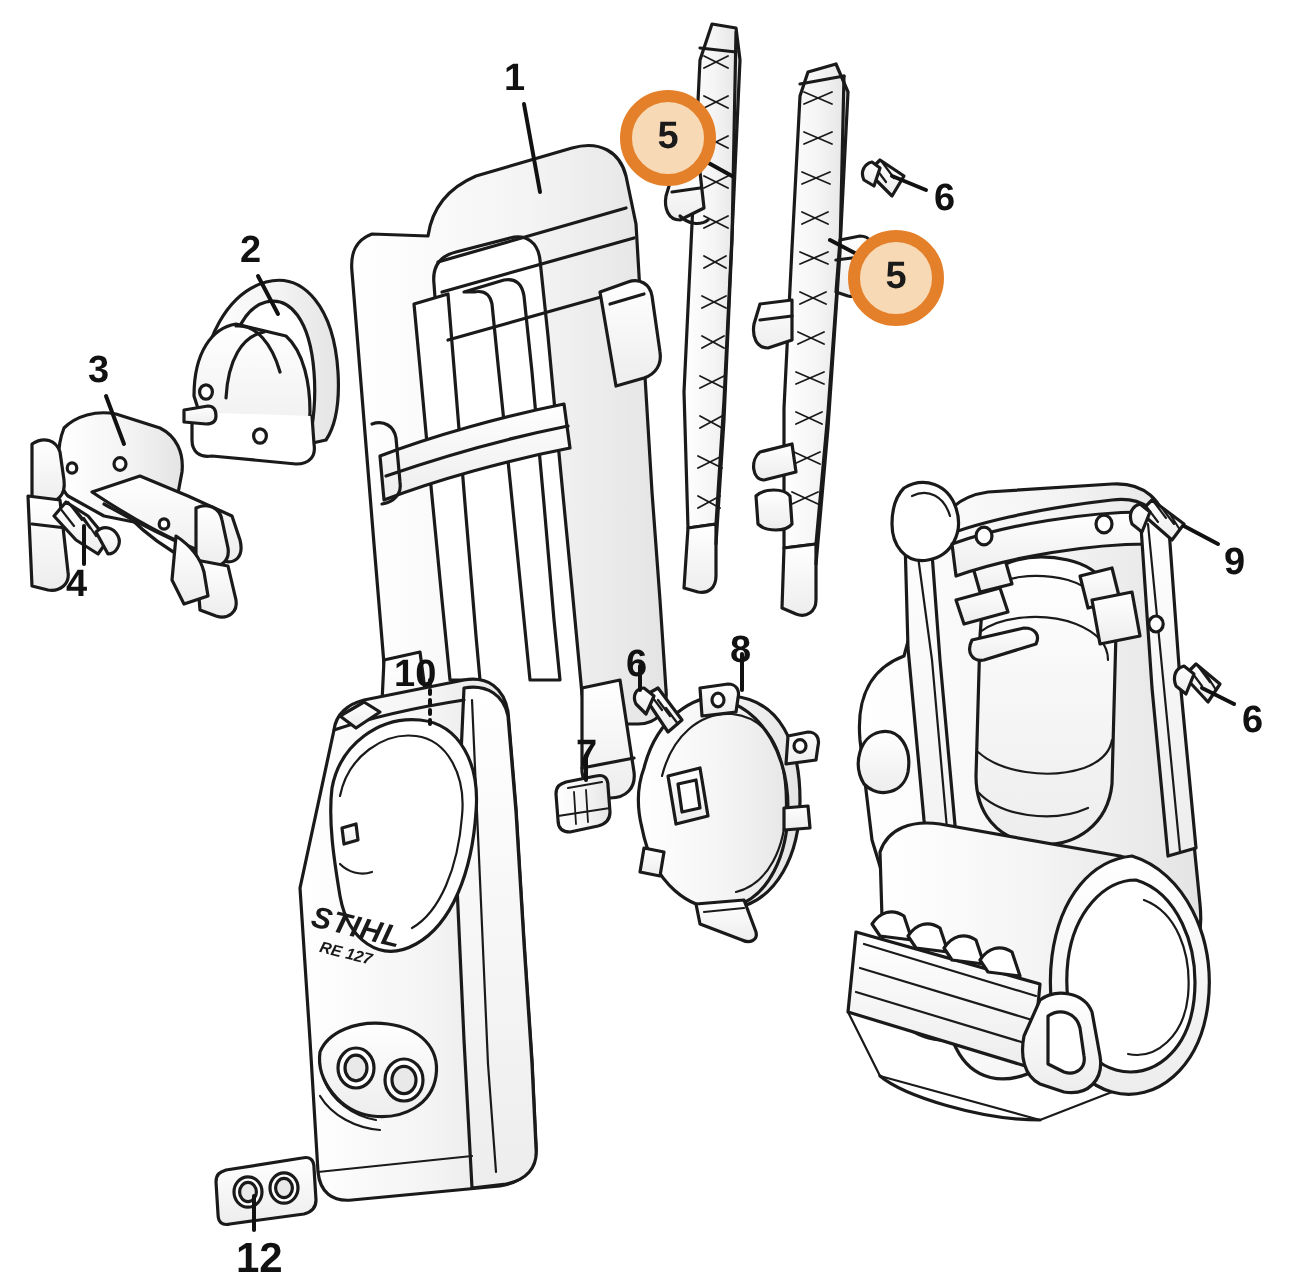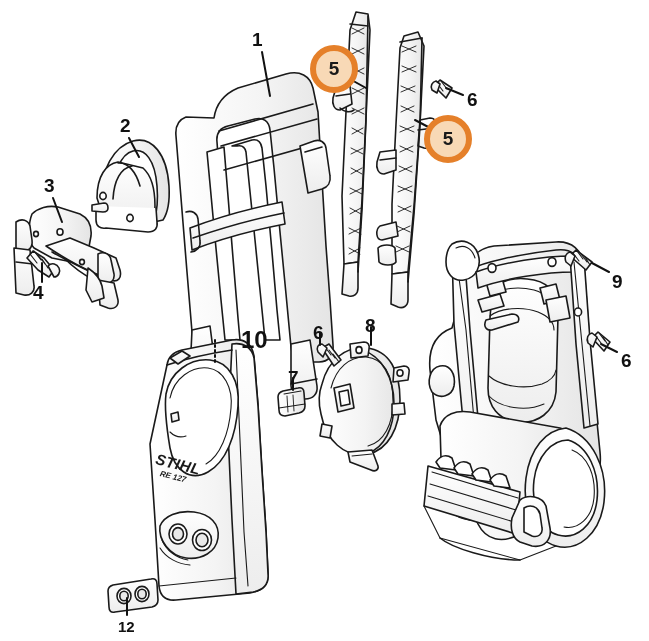--- a/index.html
+++ b/index.html
@@ -369,22 +369,22 @@
   <div class="callout" style="left:252px;top:30px;font-size:19px;">1</div>
   <div class="callout" style="left:120px;top:116px;font-size:19px;">2</div>
   <div class="callout" style="left:44px;top:176px;font-size:19px;">3</div>
   <div class="callout" style="left:33px;top:283px;font-size:19px;">4</div>
   <div class="callout" style="left:467px;top:90px;font-size:19px;">6</div>
   <div class="callout" style="left:313px;top:323px;font-size:19px;">6</div>
   <div class="callout" style="left:621px;top:351px;font-size:19px;">6</div>
   <div class="callout" style="left:288px;top:368px;font-size:19px;">7</div>
   <div class="callout" style="left:365px;top:316px;font-size:19px;">8</div>
   <div class="callout" style="left:612px;top:272px;font-size:19px;">9</div>
-  <div class="callout" style="left:197px;top:328px;font-size:24px;margin-left:44px;">10</div>
-  <div class="callout" style="left:118px;top:619px;font-size:15px;">12</div>
+  <div class="callout" style="left:197px;top:328px;font-size:19px;">10</div>
+  <div class="callout" style="left:118px;top:619px;font-size:21px;">12</div>
 
   <div class="hl" style="left:310px;top:45px;width:48px;height:48px;
               background:#f8d9b6;border:6px solid #e5802a;font-size:19px;">
     <span>5</span>
   </div>
   <div class="hl" style="left:424px;top:115px;width:48px;height:48px;
               background:#f8d9b6;border:6px solid #e5802a;font-size:19px;">
     <span>5</span>
   </div>
 

